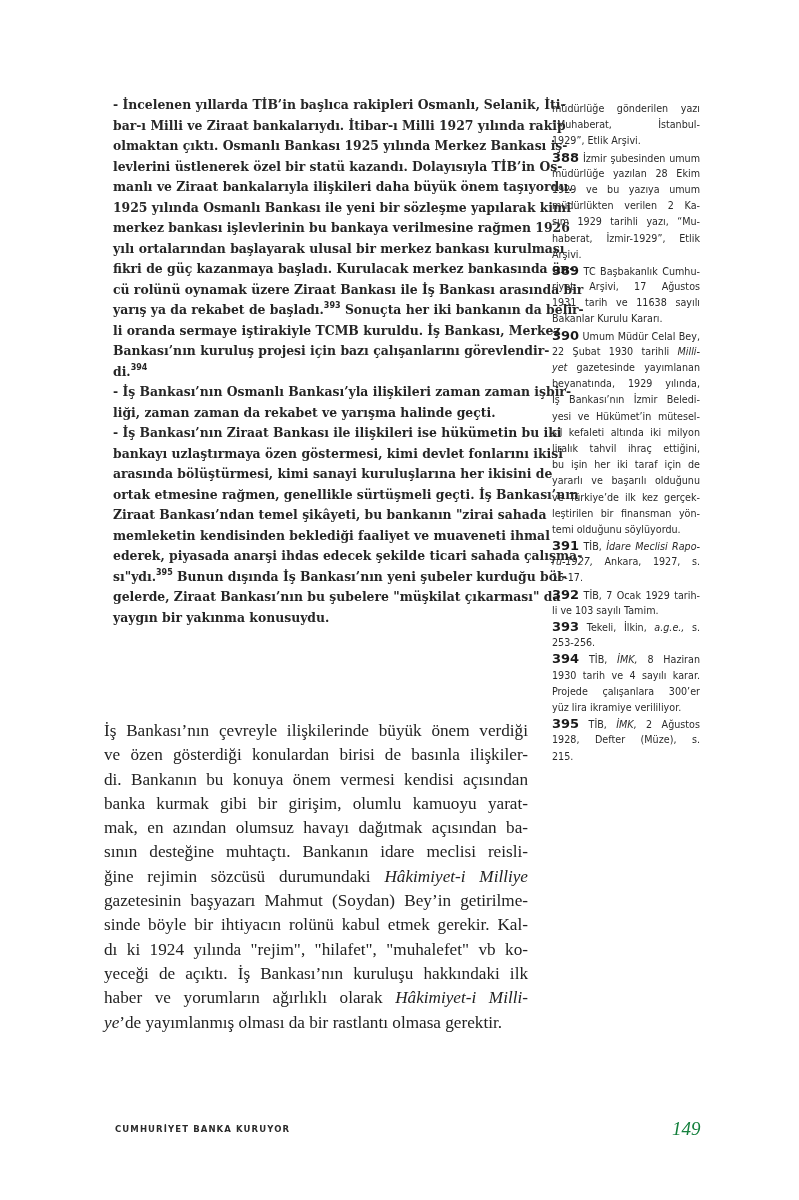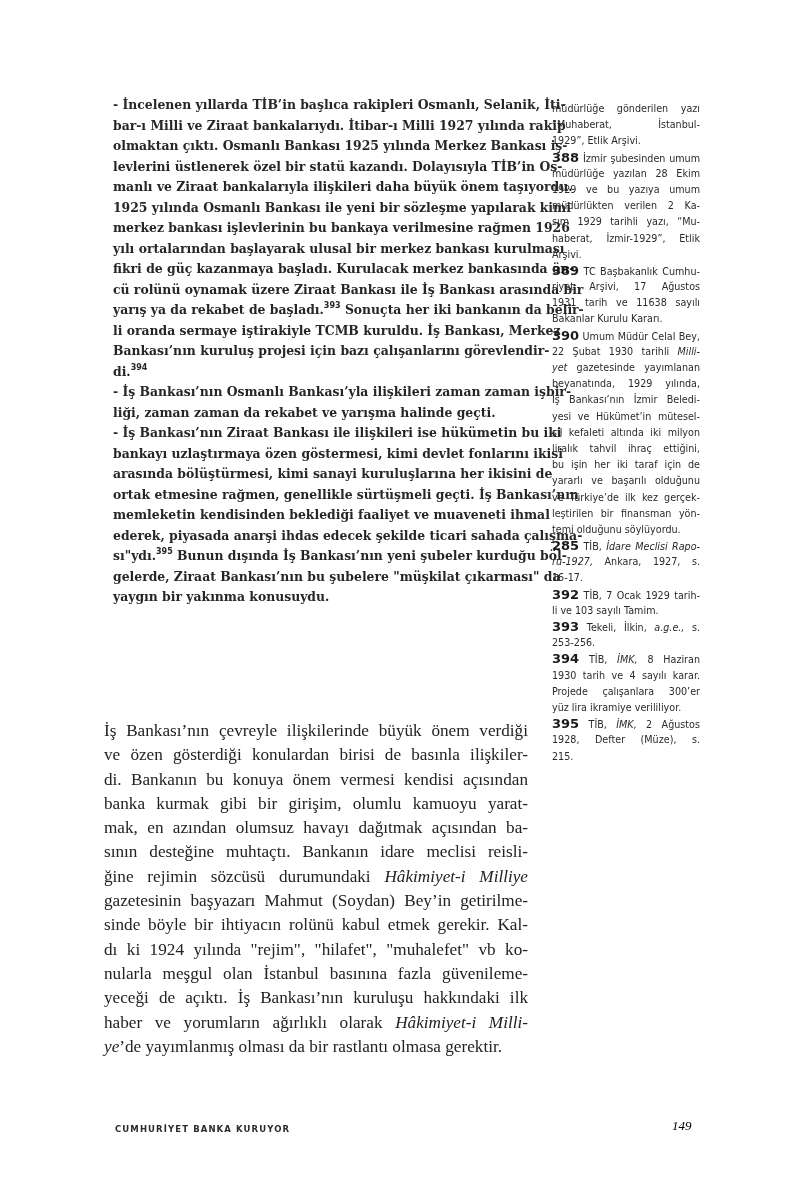--- a/index.html
+++ b/index.html
@@ -33,21 +33,21 @@
     .notes .ln { display: block; white-space: nowrap; text-align: justify; text-align-last: justify; height: 16.2px; }
     .notes .ln.last { text-align-last: left; }
     .notes .num { font-weight: bold; font-size: 13px; color: #1a1a1a; }
 
     .footer-title {
       position: absolute; left: 115px; top: 1124px;
       font-family: "DejaVu Sans", sans-serif; font-weight: bold; font-size: 8.5px; letter-spacing: 1.1px; color: #2b2b2b;
     }
     .page-number {
       position: absolute; left: 672px; top: 1118px;
-      font-family: "Liberation Serif", "DejaVu Serif", serif; font-style: italic; font-size: 13px; color: #000000;
+      font-family: "Liberation Serif", "DejaVu Serif", serif; font-style: italic; font-size: 19px; color: #15803d;
     }
   </style>
 </head>
 <body>
 
 <div class="page">
 
   <div class="bold-block">
     <span class="ln">- İncelenen yıllarda TİB’in başlıca rakipleri Osmanlı, Selanik, İti-</span>
     <span class="ln">bar-ı Milli ve Ziraat bankalarıydı. İtibar-ı Milli 1927 yılında rakip</span>
@@ -62,39 +62,39 @@
     <span class="ln"><span>yarış ya da rekabet de başladı.</span><sup class="fn">393</sup><span> Sonuçta her iki bankanın da belir-</span></span>
     <span class="ln">li oranda sermaye iştirakiyle TCMB kuruldu. İş Bankası, Merkez</span>
     <span class="ln">Bankası’nın kuruluş projesi için bazı çalışanlarını görevlendir-</span>
     <span class="ln last"><span>di.</span><sup class="fn">394</sup></span>
     <span class="ln">- İş Bankası’nın Osmanlı Bankası’yla ilişkileri zaman zaman işbir-</span>
     <span class="ln last">liği, zaman zaman da rekabet ve yarışma halinde geçti.</span>
     <span class="ln">- İş Bankası’nın Ziraat Bankası ile ilişkileri ise hükümetin bu iki</span>
     <span class="ln">bankayı uzlaştırmaya özen göstermesi, kimi devlet fonlarını ikisi</span>
     <span class="ln">arasında bölüştürmesi, kimi sanayi kuruluşlarına her ikisini de</span>
     <span class="ln">ortak etmesine rağmen, genellikle sürtüşmeli geçti. İş Bankası’nın</span>
+    <span class="ln">Ziraat Bankası’ndan temel şikâyeti, bu bankanın "zirai sahada</span>
     <span class="ln">memleketin kendisinden beklediği faaliyet ve muaveneti ihmal</span>
     <span class="ln">ederek, piyasada anarşi ihdas edecek şekilde ticari sahada çalışma-</span>
     <span class="ln"><span>sı"ydı.</span><sup class="fn">395</sup><span> Bunun dışında İş Bankası’nın yeni şubeler kurduğu böl-</span></span>
     <span class="ln">gelerde, Ziraat Bankası’nın bu şubelere "müşkilat çıkarması" da</span>
     <span class="ln last">yaygın bir yakınma konusuydu.</span>
   </div>
 
   <div class="body-block">
     <span class="ln">İş Bankası’nın çevreyle ilişkilerinde büyük önem verdiği</span>
     <span class="ln">ve özen gösterdiği konulardan birisi de basınla ilişkiler-</span>
     <span class="ln">di. Bankanın bu konuya önem vermesi kendisi açısından</span>
     <span class="ln">banka kurmak gibi  bir girişim, olumlu kamuoyu yarat-</span>
     <span class="ln">mak, en azından olumsuz havayı dağıtmak açısından ba-</span>
     <span class="ln">sının desteğine muhtaçtı. Bankanın idare meclisi reisli-</span>
     <span class="ln"><span>ğine rejimin sözcüsü durumundaki </span><i>Hâkimiyet-i Milliye</i></span>
     <span class="ln">gazetesinin başyazarı Mahmut (Soydan) Bey’in getirilme-</span>
     <span class="ln">sinde böyle bir ihtiyacın rolünü kabul etmek gerekir. Kal-</span>
     <span class="ln">dı ki 1924 yılında "rejim", "hilafet", "muhalefet" vb ko-</span>
-    <span class="ln">nularla meşgul olan İstanbul basınına fazla güvenileme-</span>
     <span class="ln">yeceği de açıktı. İş Bankası’nın kuruluşu hakkındaki ilk</span>
     <span class="ln"><span>haber ve yorumların ağırlıklı olarak </span><i>Hâkimiyet-i Milli-</i></span>
     <span class="ln last"><i>ye</i><span>’de yayımlanmış olması da bir rastlantı olmasa gerektir.</span></span>
   </div>
 
   <div class="notes">
     <span class="ln">müdürlüğe gönderilen yazı</span>
     <span class="ln">“Muhaberat,       İstanbul-</span>
     <span class="ln last">1929”, Etlik Arşivi.</span>
     <span class="ln"><span class="num">388</span><span> İzmir şubesinden umum</span></span>
@@ -114,21 +114,21 @@
     <span class="ln">beyanatında, 1929 yılında,</span>
     <span class="ln">İş Bankası’nın İzmir Beledi-</span>
     <span class="ln">yesi ve Hükümet’in mütesel-</span>
     <span class="ln">sil kefaleti altında iki milyon</span>
     <span class="ln">liralık tahvil ihraç ettiğini,</span>
     <span class="ln">bu işin her iki taraf için de</span>
     <span class="ln">yararlı ve başarılı olduğunu</span>
     <span class="ln">ve Türkiye’de ilk kez gerçek-</span>
     <span class="ln">leştirilen bir finansman yön-</span>
     <span class="ln last">temi olduğunu söylüyordu.</span>
-    <span class="ln"><span class="num">285</span><span> TİB, </span><i>İdare Meclisi Rapo-</i></span>
+    <span class="ln"><span class="num">391</span><span> TİB, </span><i>İdare Meclisi Rapo-</i></span>
     <span class="ln"><i>ru-1927,</i><span> Ankara, 1927, s.</span></span>
     <span class="ln last">16-17.</span>
     <span class="ln"><span class="num">392</span><span> TİB, 7 Ocak 1929 tarih-</span></span>
     <span class="ln last">li ve 103 sayılı Tamim.</span>
     <span class="ln"><span class="num">393</span><span> Tekeli, İlkin, </span><i>a.g.e.,</i><span> s.</span></span>
     <span class="ln last">253-256.</span>
     <span class="ln"><span class="num">394</span><span> TİB, </span><i>İMK,</i><span> 8 Haziran</span></span>
     <span class="ln">1930 tarih ve 4  sayılı karar.</span>
     <span class="ln">Projede çalışanlara 300’er</span>
     <span class="ln last">yüz lira ikramiye verililiyor.</span>

